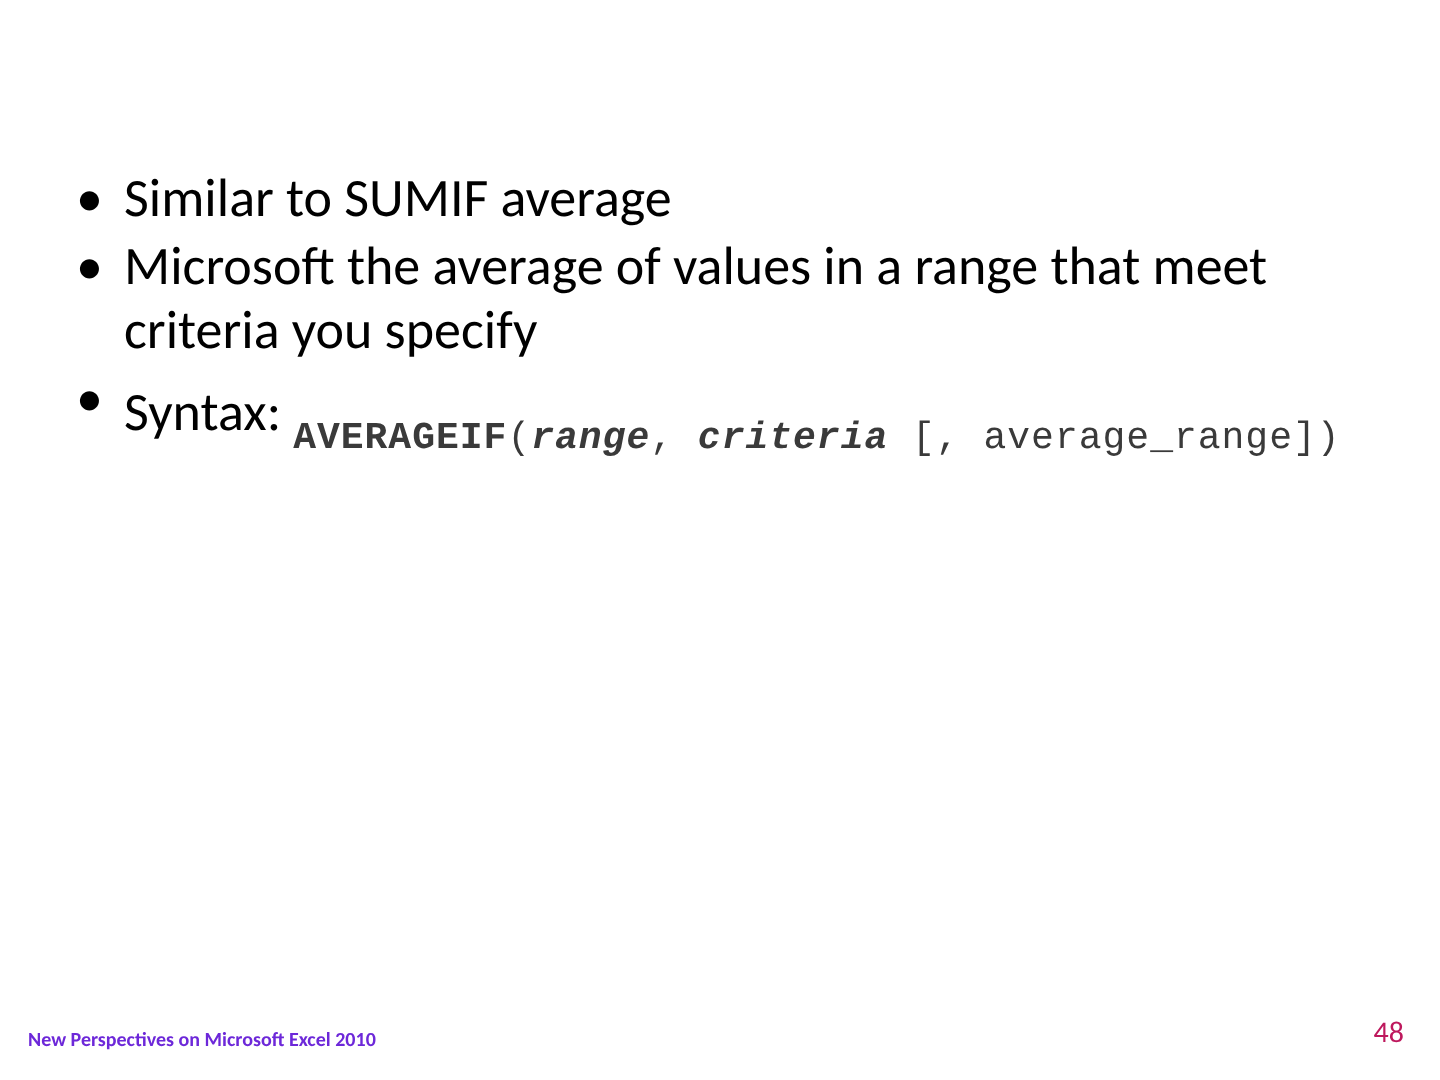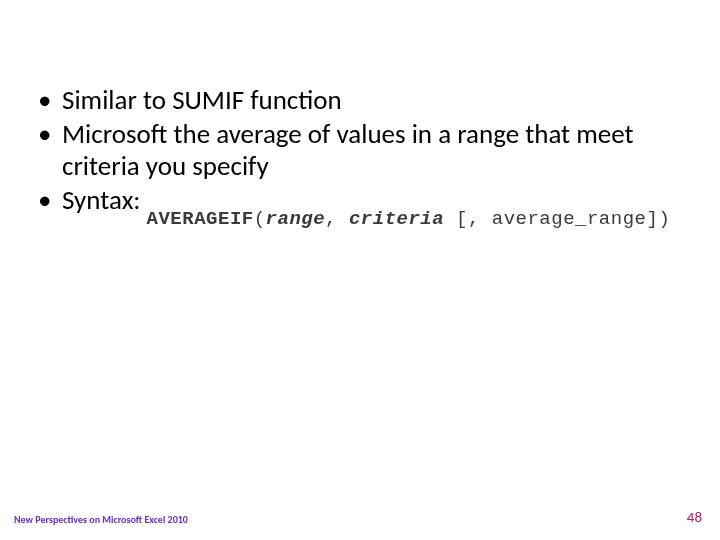--- a/index.html
+++ b/index.html
@@ -46,21 +46,21 @@
     flex: 0 0 28px;
     text-align: left;
     padding-left: 4px;
     box-sizing: border-box;
   }
   .btext {
     flex: 1;
   }
   .syntax-row .btext {
     display: flex;
-    align-items: flex-start;
+    align-items: center;
     flex-wrap: wrap;
     gap: 6px;
   }
   .code {
     font-family: "Courier New", Courier, monospace;
     font-size: 19px;
     color: #3a3a3a;
     letter-spacing: 0.5px;
     white-space: nowrap;
     margin-top: 24px;
@@ -101,21 +101,21 @@
 </head>
 <body>
 
 <div class="slide">
 
 
   <div class="body">
 
     <div class="bullet">
       <div class="marker">•</div>
-      <div class="btext">Similar to SUMIF function</div>
+      <div class="btext">Similar to SUMIF average</div>
     </div>
 
     <div class="bullet">
       <div class="marker">•</div>
       <div class="btext">Microsoft the average of values in a range that meet criteria you specify</div>
     </div>
 
     <div class="bullet syntax-row">
       <div class="marker">•</div>
       <div class="btext">

